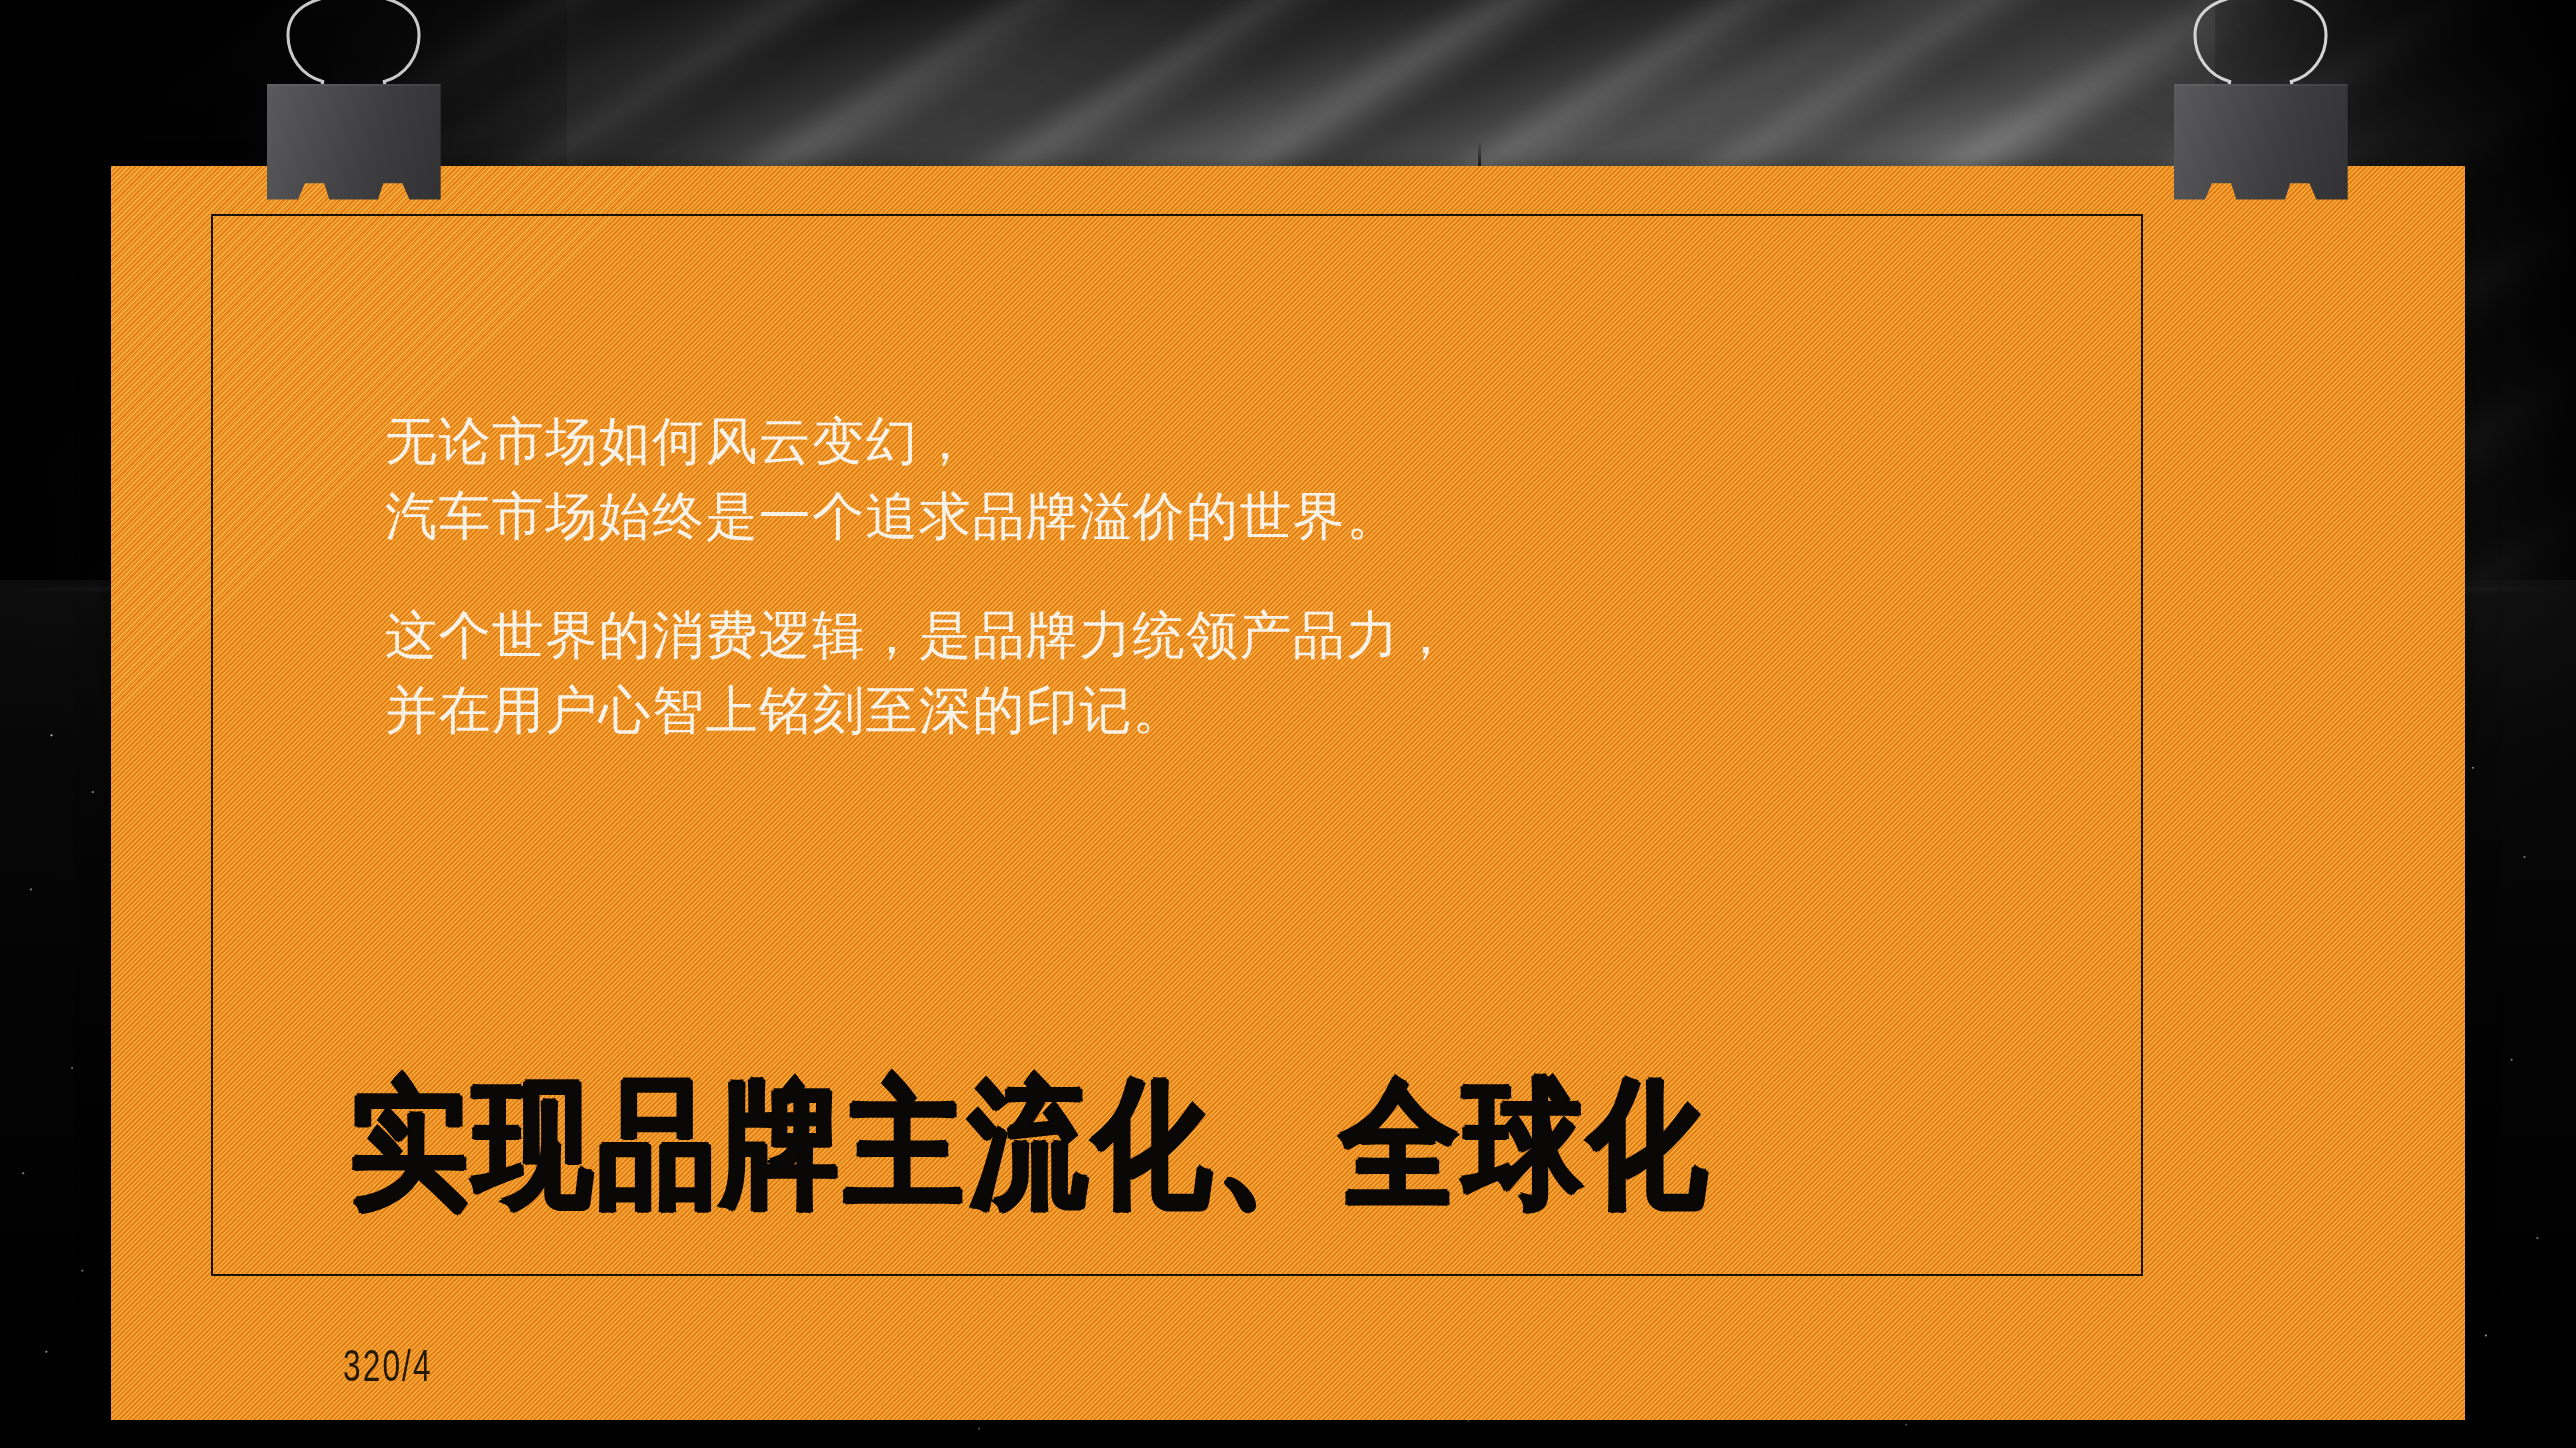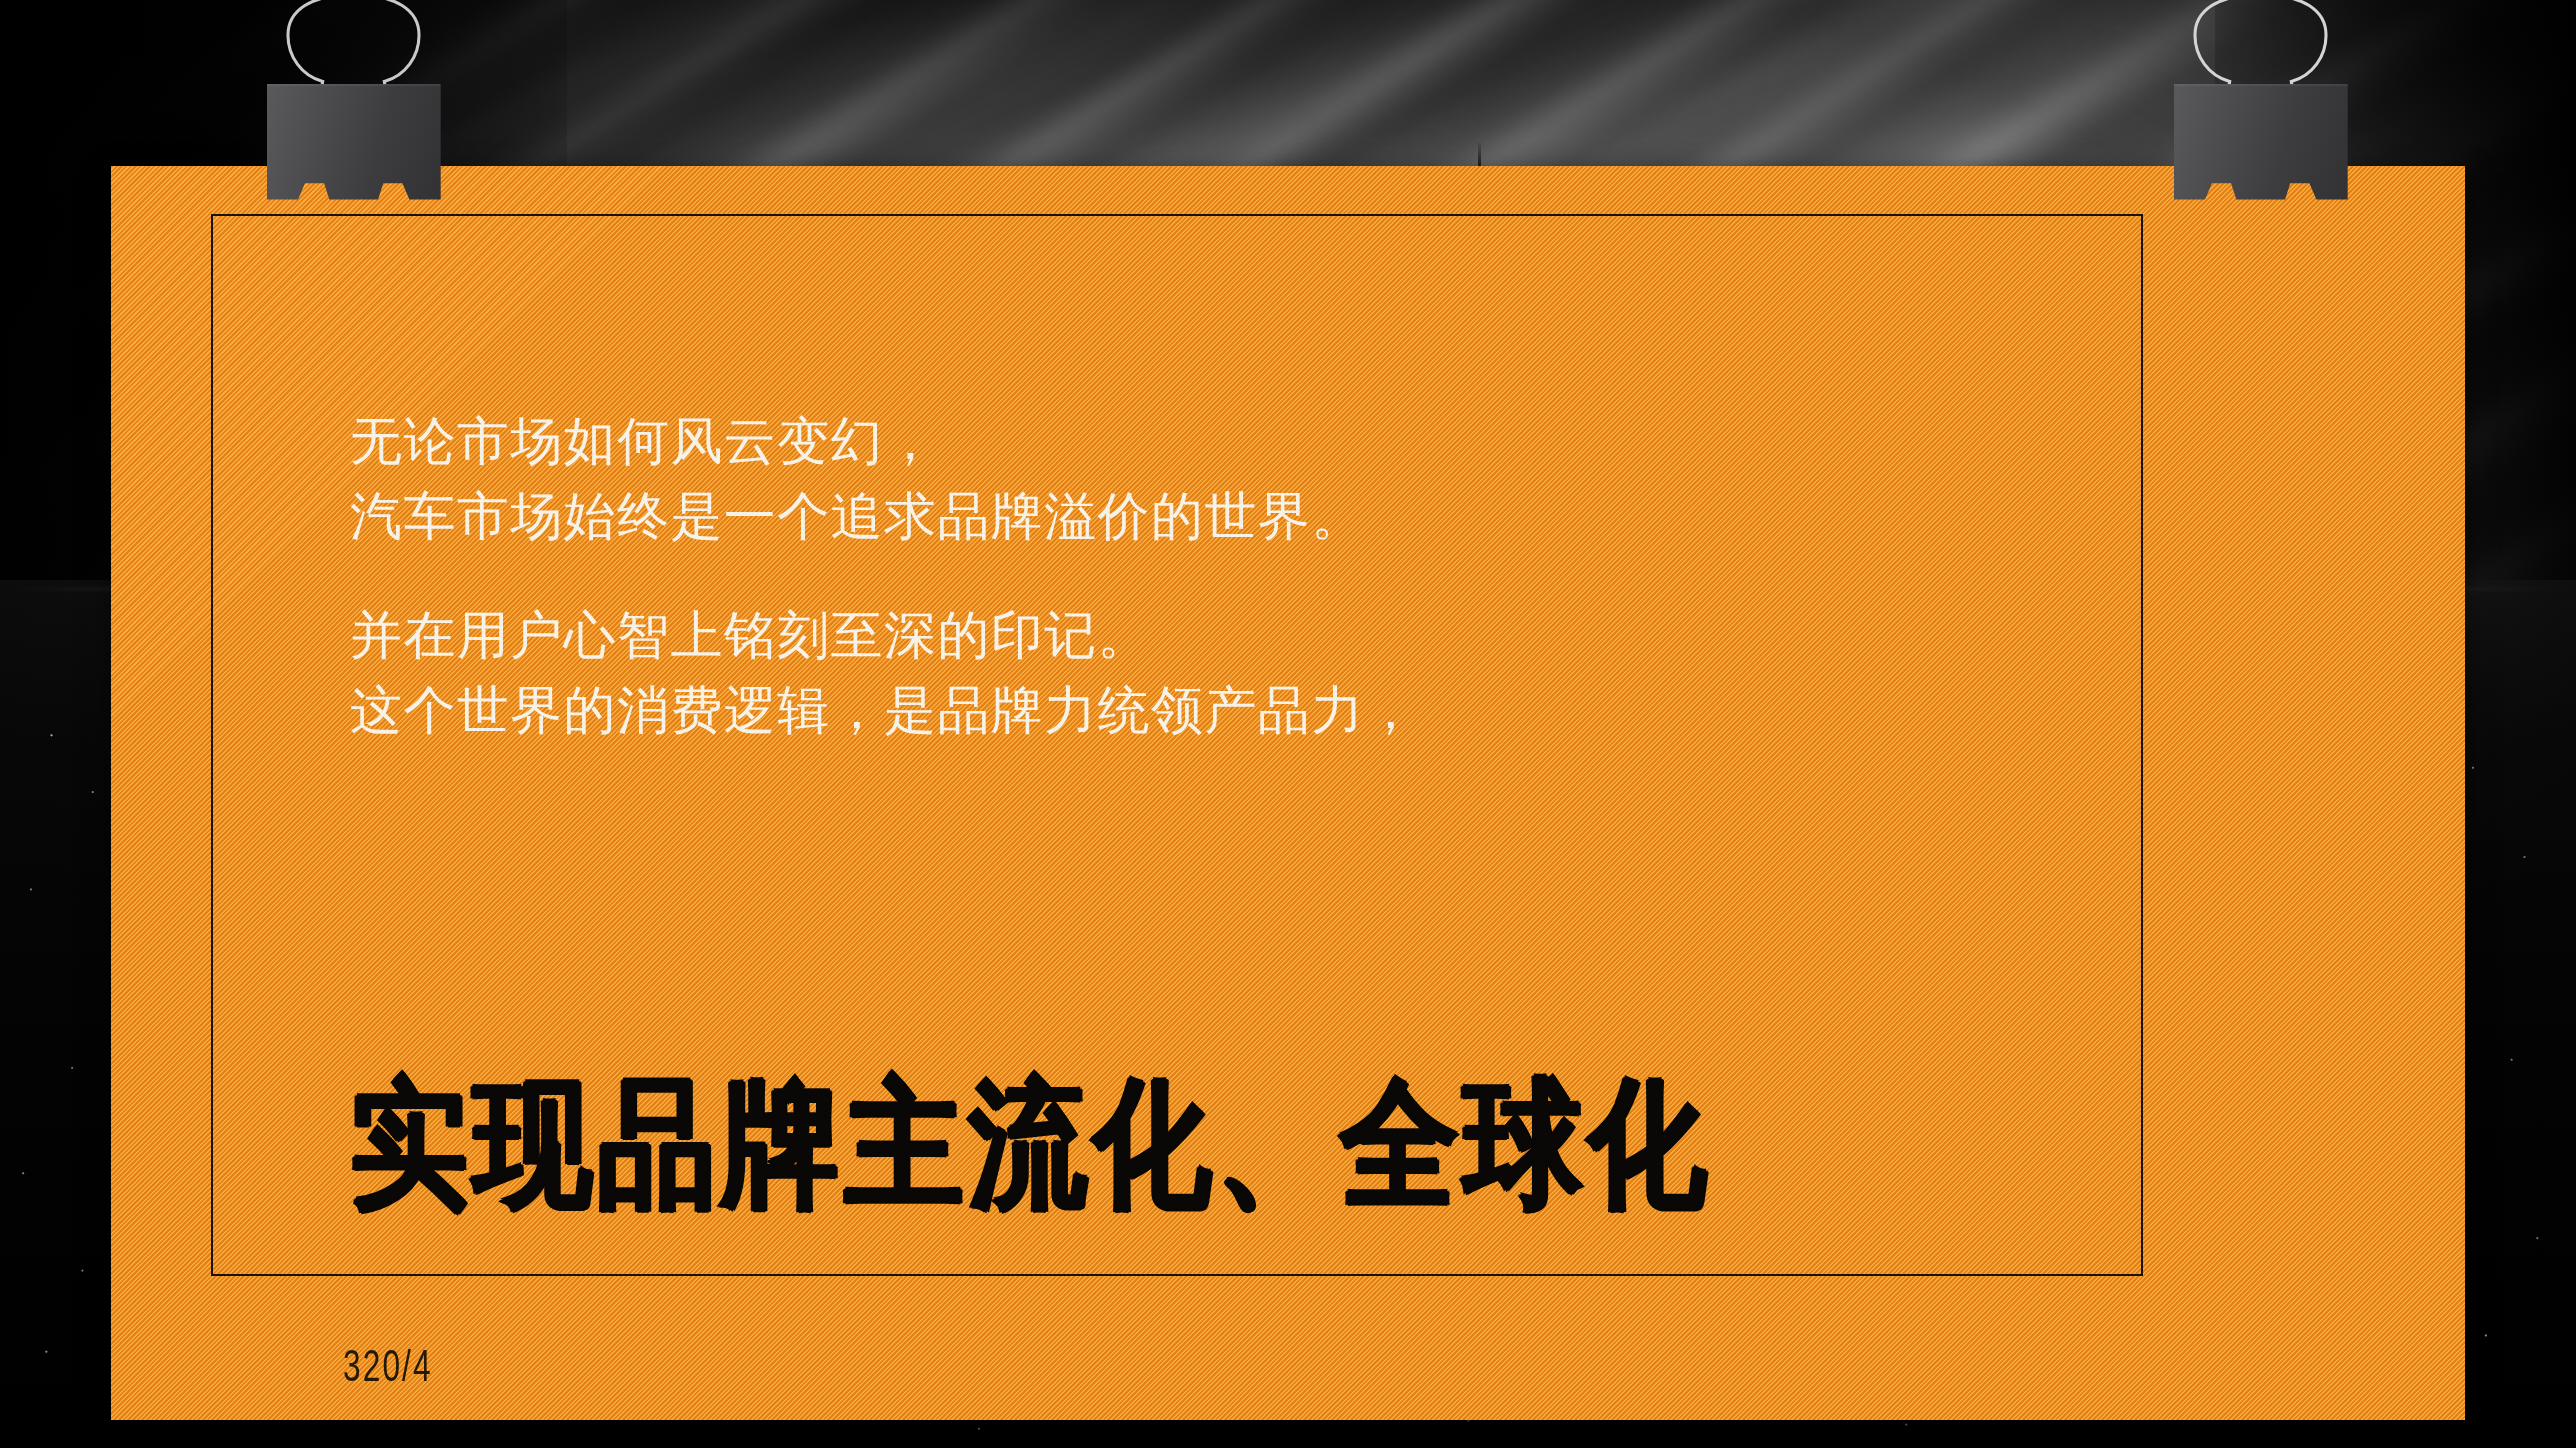--- a/index.html
+++ b/index.html
@@ -197,20 +197,21 @@
 
   
   .text-stack {
     position: absolute;
     left: 350px;
     top: 404px;
     width: 1758px;
   }
   .para {
     margin: 0 16px 44px 0;
+    padding-left: 35px;
   }
   .para:last-of-type { margin-bottom: 0; }
   .line {
     color: #F7F2E8;
     font-size: 52px;
     line-height: 1.44;
     letter-spacing: 1.4px;
     font-weight: 400;
     white-space: nowrap;
     font-family: "Liberation Sans", "DejaVu Sans", sans-serif;
@@ -290,22 +291,22 @@
   </div>
 
   <div class="text-stack">
 
     <div class="para">
       <div class="line">无论市场如何风云变幻，</div>
       <div class="line">汽车市场始终是一个追求品牌溢价的世界。</div>
     </div>
 
     <div class="para">
+      <div class="line">这个世界的消费逻辑，是品牌力统领产品力，</div>
       <div class="line">并在用户心智上铭刻至深的印记。</div>
-      <div class="line">这个世界的消费逻辑，是品牌力统领产品力，</div>
     </div>
 
 
   </div>
 
   <div class="headline">实现品牌主流化、全球化</div>
 
   <div class="page-number">320/4</div>
 
 </div>

